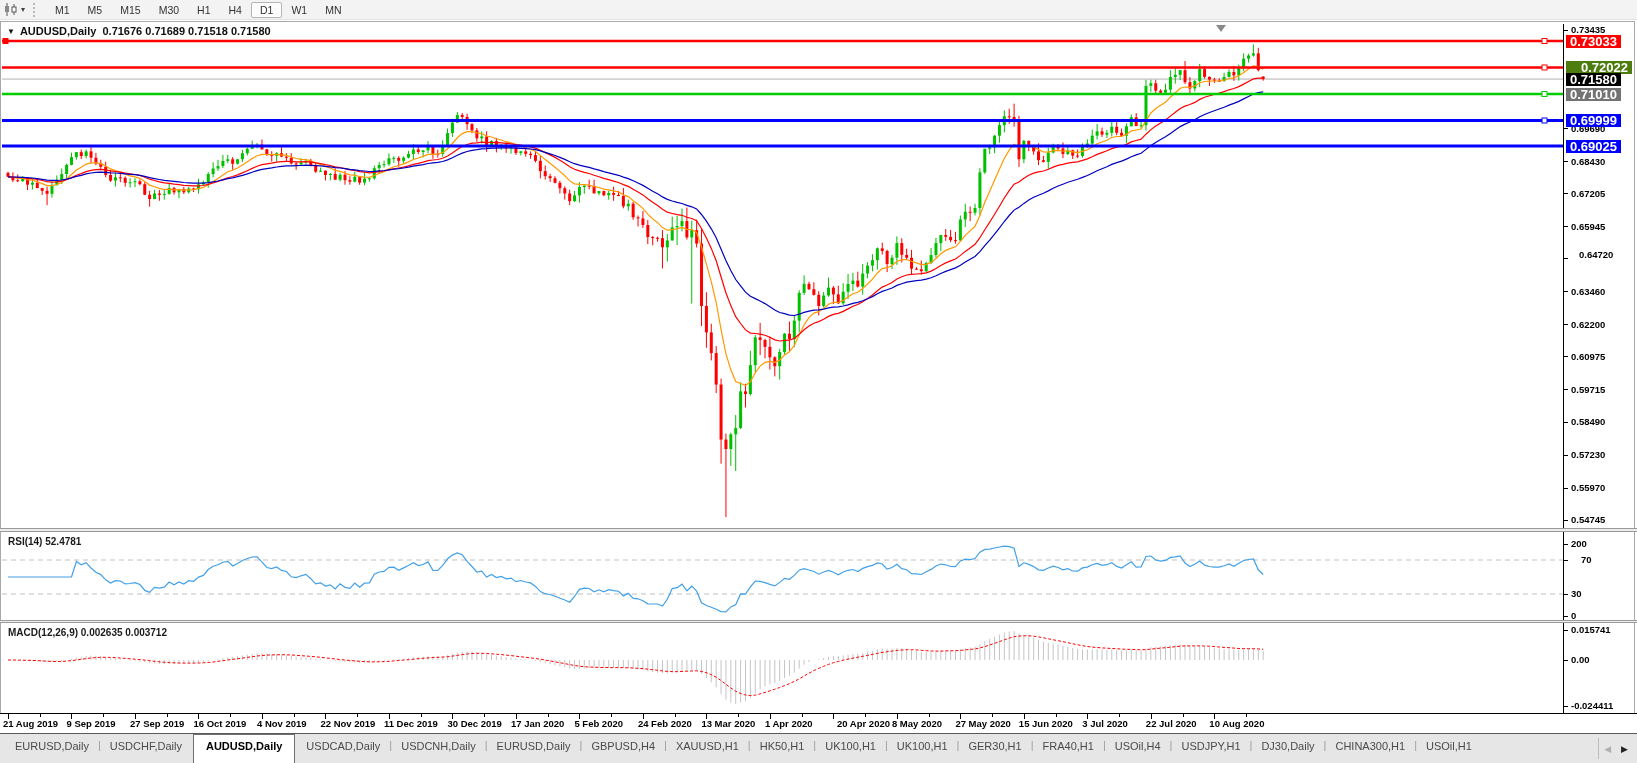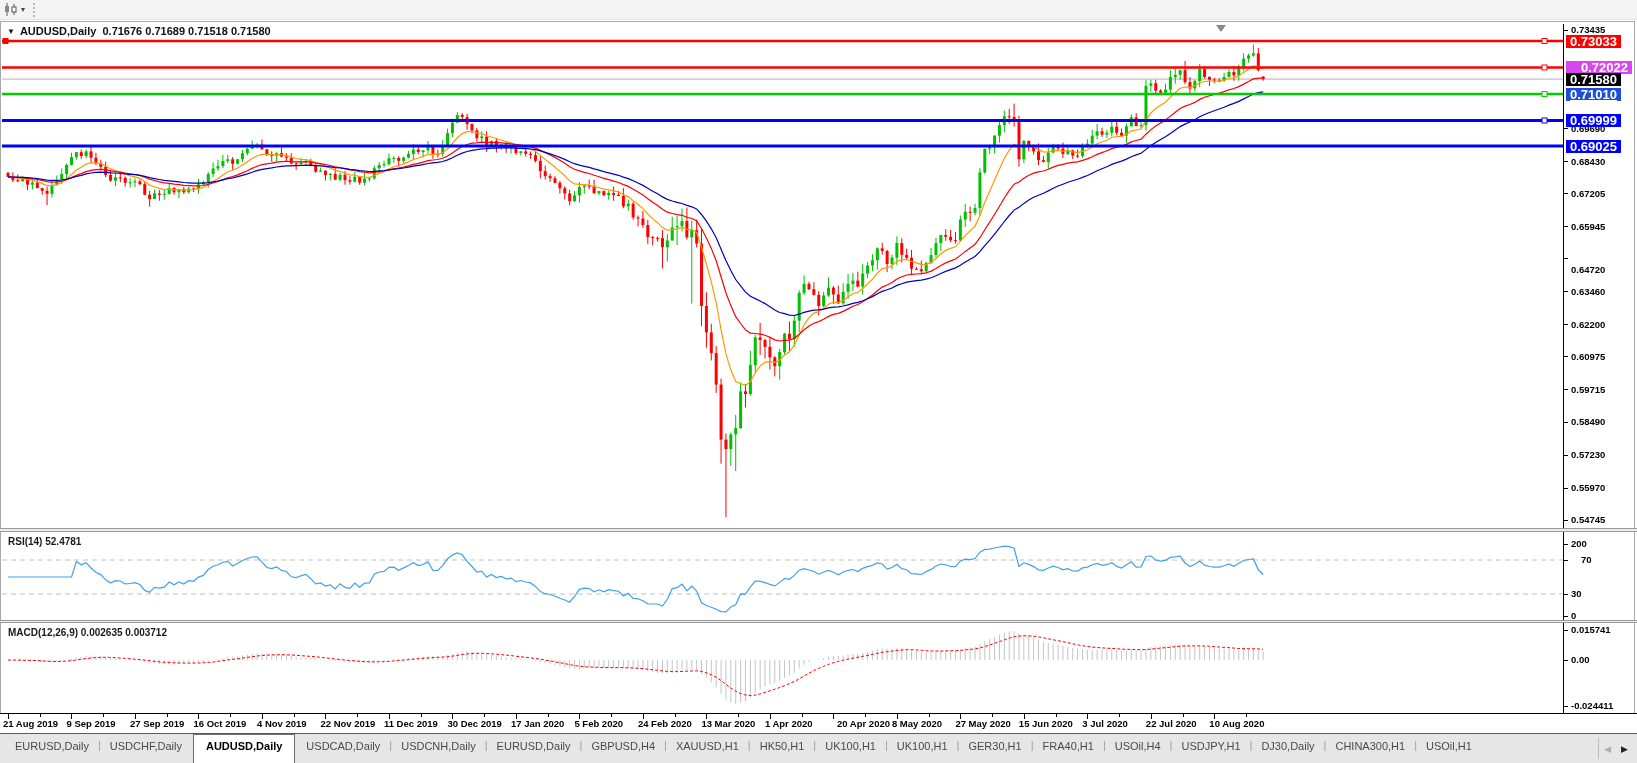--- a/index.html
+++ b/index.html
@@ -53,20 +53,31 @@
     <div class="tool-icon">
       <svg width="14" height="13" viewBox="0 0 14 13">
         <line x1="3" y1="0" x2="3" y2="13" stroke="#555" stroke-width="1"></line>
         <rect x="1" y="3" width="4" height="6" fill="#888"></rect>
         <line x1="10" y1="1" x2="10" y2="12" stroke="#555" stroke-width="1"></line>
         <rect x="8" y="4" width="4" height="5" fill="#fff" stroke="#555"></rect>
       </svg>
     </div>
     <div class="tool-caret">▾</div>
     <div class="grip"></div>
+    <div class="tf-buttons" id="tfButtons">
+        <div class="tf-btn">M1</div>
+        <div class="tf-btn">M5</div>
+        <div class="tf-btn">M15</div>
+        <div class="tf-btn">M30</div>
+        <div class="tf-btn">H1</div>
+        <div class="tf-btn">H4</div>
+        <div class="tf-btn active">D1</div>
+        <div class="tf-btn">W1</div>
+        <div class="tf-btn">MN</div>
+      </div>
   </div>
 
   <div class="chartwin"></div>
 
   <div class="chart-title">
     <span class="tri">▼</span><span>AUDUSD,Daily</span>&nbsp;&nbsp;<span>0.71676 0.71689 0.71518 0.71580</span>
   </div>
 
   <svg id="priceSvg" class="pane" style="top:24px" width="1561" height="504" viewBox="0 0 1561 504">
       <line x1="0" y1="55.06860000000011" x2="1561" y2="55.06860000000011" stroke="#b0b0b0" stroke-width="1"></line>
@@ -608,41 +619,41 @@
       <div class="tick" style="top: 0.4676px;">0.73435</div>
       <div class="tickdash" style="top: 104.087px;"></div>
       <div class="tick" style="top: 98.5866px;">0.69690</div>
       <div class="tickdash" style="top: 137.099px;"></div>
       <div class="tick" style="top: 131.599px;">0.68430</div>
       <div class="tickdash" style="top: 169.194px;"></div>
       <div class="tick" style="top: 163.694px;">0.67205</div>
       <div class="tickdash" style="top: 202.206px;"></div>
       <div class="tick" style="top: 196.706px;">0.65945</div>
       <div class="tickdash" style="top: 234.301px;"></div>
-      <div class="tick" style="top: 240px;">0.64720</div>
+      <div class="tick" style="top: 225px; margin-left: 8px;">0.64720</div>
       <div class="tickdash" style="top: 267.313px;"></div>
       <div class="tick" style="top: 261.813px;">0.63460</div>
       <div class="tickdash" style="top: 300.325px;"></div>
       <div class="tick" style="top: 294.825px;">0.62200</div>
       <div class="tickdash" style="top: 332.42px;"></div>
       <div class="tick" style="top: 326.92px;">0.60975</div>
       <div class="tickdash" style="top: 365.432px;"></div>
       <div class="tick" style="top: 359.932px;">0.59715</div>
       <div class="tickdash" style="top: 397.527px;"></div>
       <div class="tick" style="top: 392.027px;">0.58490</div>
       <div class="tickdash" style="top: 430.539px;"></div>
       <div class="tick" style="top: 425.039px;">0.57230</div>
       <div class="tickdash" style="top: 463.551px;"></div>
       <div class="tick" style="top: 458.051px;">0.55970</div>
       <div class="tickdash" style="top: 495.646px;"></div>
       <div class="tick" style="top: 490.146px;">0.54745</div>
       <div class="badge" style="top: 10.5px; background: rgb(255, 0, 0);">0.73033</div>
-      <div class="badge" style="top: 36.9882px; background: #d946ef; padding-left: 15px;">0.72022</div>
+      <div class="badge" style="top: 36.9882px; background: #4d7c0f; padding-left: 15px;">0.72022</div>
       <div class="badge" style="top: 48.5686px; background: rgb(0, 0, 0);">0.71580</div>
-      <div class="badge" style="top: 63.5026px; background: #1d4ed8; text-decoration: underline;">0.71010</div>
+      <div class="badge" style="top: 63.5026px; background: #737373;">0.71010</div>
       <div class="badge" style="top: 89.9908px; background: rgb(0, 0, 255);">0.69999</div>
       <div class="badge" style="top: 115.51px; background: rgb(0, 0, 255);">0.69025</div>
     </div>
 
   <div class="sep" style="top:528px;height:4px"></div>
 
   <div class="pane-label" style="top:536px">RSI(14) 52.4781</div>
   <svg id="rsiSvg" class="pane" style="top:532px" width="1561" height="88" viewBox="0 0 1561 88">
       <line x1="0" y1="28" x2="1561" y2="28" stroke="#c0c0c0" stroke-width="1" stroke-dasharray="5,4"></line>
       <line x1="0" y1="62" x2="1561" y2="62" stroke="#c0c0c0" stroke-width="1" stroke-dasharray="5,4"></line>

